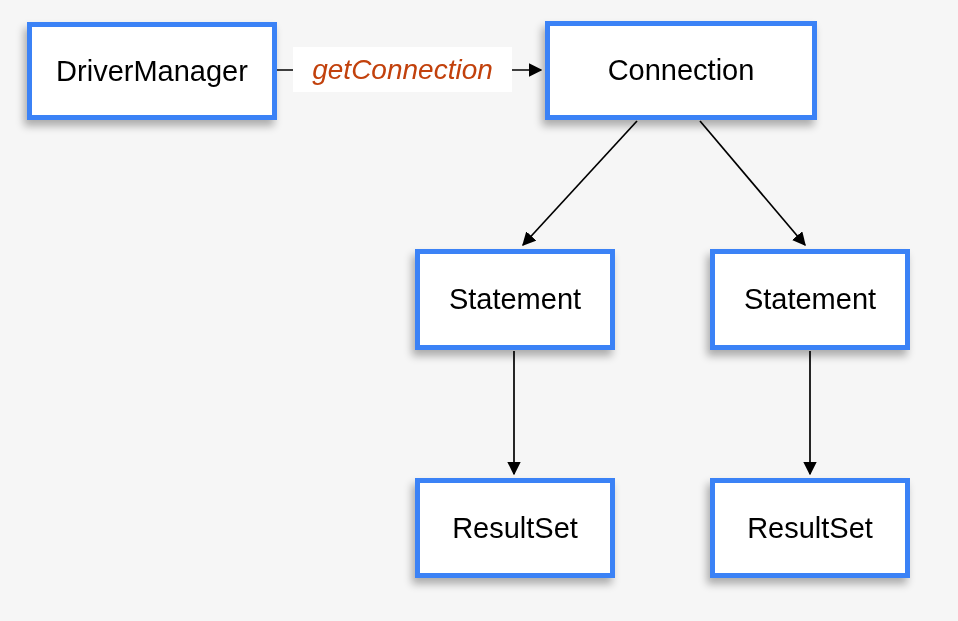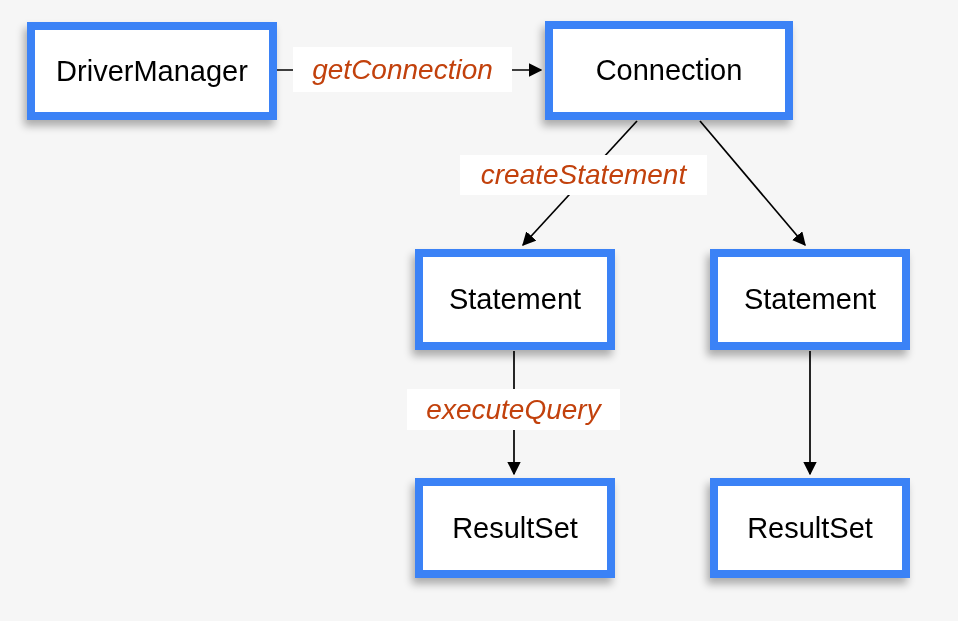--- a/index.html
+++ b/index.html
@@ -33,32 +33,32 @@
     display: flex;
     align-items: center;
     justify-content: center;
     white-space: nowrap;
   }
   .node {
     position: absolute;
     z-index: 3;
     box-sizing: border-box;
     background: #ffffff;
-    border: 8px solid #3b82f6;
+    border: 5px solid #3b82f6;
     box-shadow: -3px 6px 8px rgba(0, 0, 0, 0.30);
     color: #000000;
     font-size: 29px;
     line-height: 1;
     display: flex;
     align-items: center;
     justify-content: center;
     white-space: nowrap;
   }
   #node-driver-manager  { left: 27px;  top: 22px;  width: 250px; height: 98px;  }
-  #node-connection      { left: 545px; top: 21px;  width: 248px; height: 99px;  }
+  #node-connection      { left: 545px; top: 21px;  width: 272px; height: 99px;  }
   #node-statement-left  { left: 415px; top: 249px; width: 200px; height: 101px; }
   #node-statement-right { left: 710px; top: 249px; width: 200px; height: 101px; }
   #node-resultset-left  { left: 415px; top: 478px; width: 200px; height: 100px; }
   #node-resultset-right { left: 710px; top: 478px; width: 200px; height: 100px; }
 
   #label-get-connection   { left: 293px; top: 47px;  width: 219px; height: 45px; }
   #label-create-statement { left: 460px; top: 155px; width: 247px; height: 40px; }
   #label-execute-query    { left: 407px; top: 389px; width: 213px; height: 41px; }
 </style>
 </head>
@@ -74,23 +74,21 @@
     </defs>
     <line x1="277" y1="70" x2="541" y2="70" stroke="#000000" stroke-width="1.7" marker-end="url(#arrowhead)"></line>
     <line x1="637" y1="121" x2="523" y2="245" stroke="#000000" stroke-width="1.7" marker-end="url(#arrowhead)"></line>
     <line x1="700" y1="121" x2="805" y2="245" stroke="#000000" stroke-width="1.7" marker-end="url(#arrowhead)"></line>
     <line x1="514" y1="351" x2="514" y2="474" stroke="#000000" stroke-width="1.7" marker-end="url(#arrowhead)"></line>
     <line x1="810" y1="351" x2="810" y2="474" stroke="#000000" stroke-width="1.7" marker-end="url(#arrowhead)"></line>
   </svg>
 
   <div class="edge-label" id="label-get-connection">getConnection</div>
 
-  <div class="edge-label" id="label-create-statement">createStatement</div>
 
-  <div class="edge-label" id="label-execute-query">executeQuery</div>
 
   <div class="node" id="node-driver-manager">DriverManager</div>
 
   <div class="node" id="node-connection">Connection</div>
 
   <div class="node" id="node-statement-left">Statement</div>
 
   <div class="node" id="node-statement-right">Statement</div>
 
   <div class="node" id="node-resultset-left">ResultSet</div>

